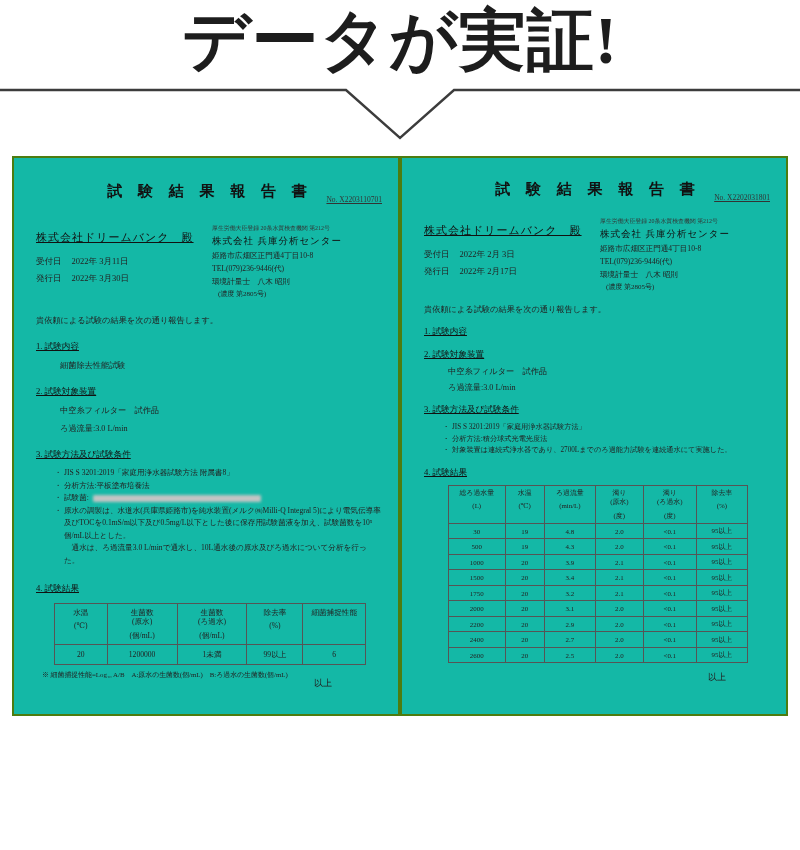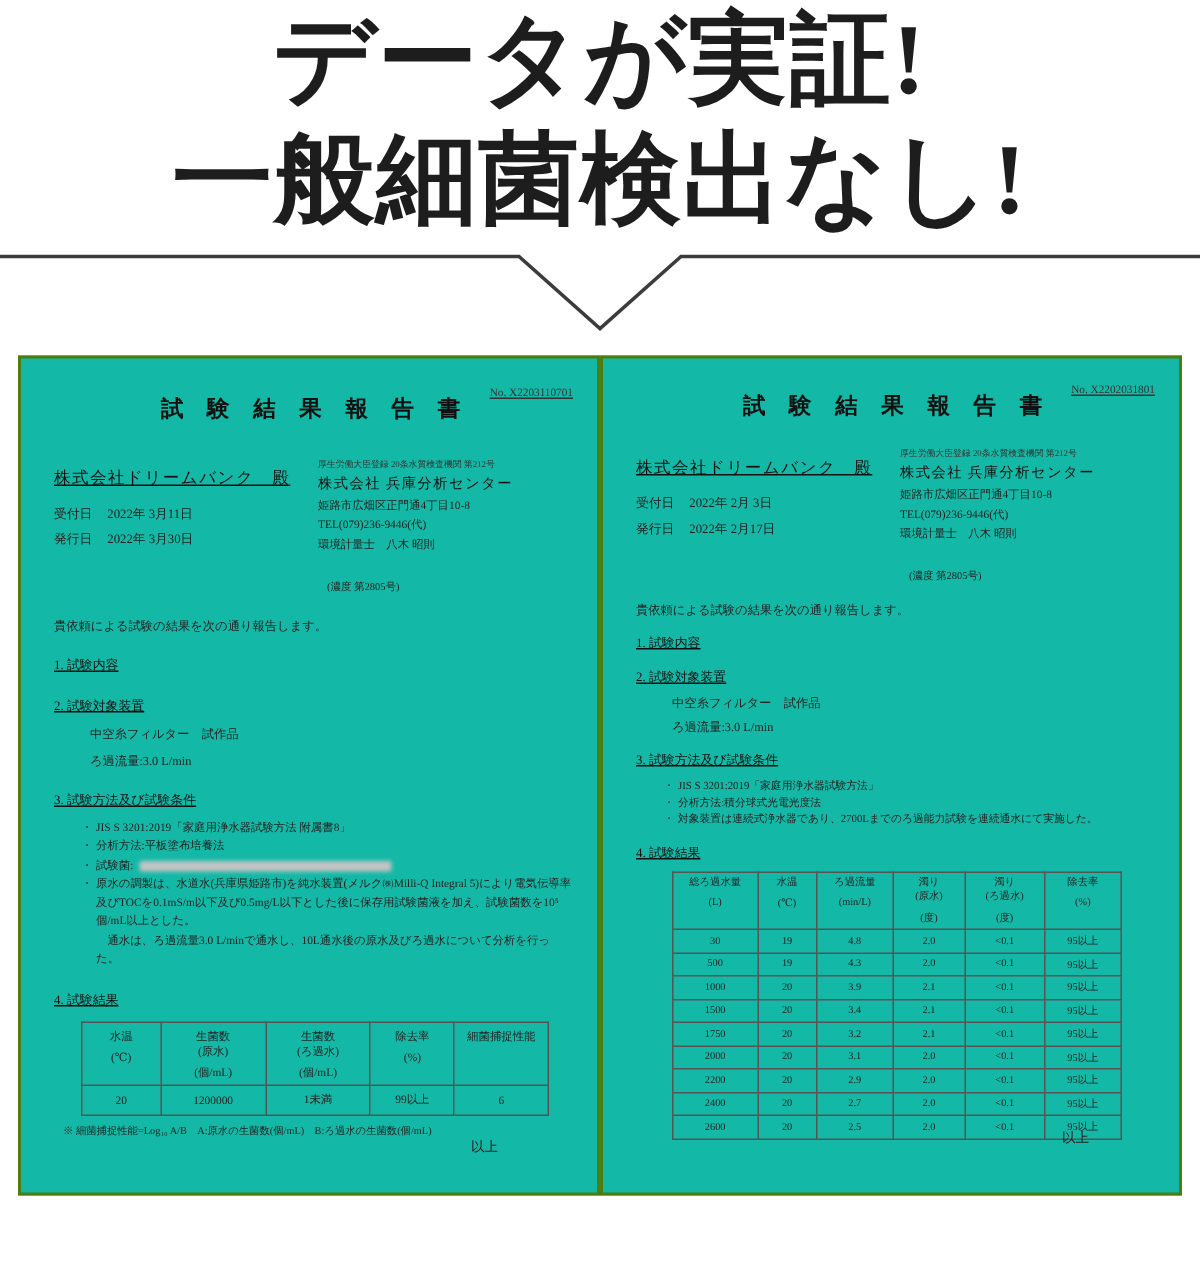--- a/index.html
+++ b/index.html
@@ -16,31 +16,31 @@
   
   .divider{ display:block; margin-top:8px; }
   
   .docs-row{ display:flex; justify-content:space-between; padding:0 12px; margin-top:12px; }
   .doc{
     width:460px; height:560px; box-sizing:border-box; background:#14b8a6;
     border:2px solid #4d7c0f; padding:24px 14px 0 22px; position:relative; overflow:hidden;
   }
   .doc-head{ position:relative; text-align:center; height:22px; }
   .doc-title{ margin:0; display:inline-block; font-size:15px; font-weight:700; letter-spacing:6px; color:#111; }
-  .doc-no{ position:absolute; right:2px; bottom:19px; font-size:7.5px; text-decoration:underline; color:#333; }
+  .doc-no{ position:absolute; right:2px; bottom:0; font-size:7.5px; text-decoration:underline; color:#333; }
   .addr-row{ display:flex; justify-content:space-between; margin-top:20px; }
   .addr-left{ padding-top:6px; }
   .recipient{ font-size:11px; letter-spacing:1px; text-decoration:underline; color:#111; }
   .date-line{ font-size:8.5px; margin-top:11px; display:flex; gap:10px; }
   .date-line.second{ margin-top:5px; }
   .addr-right{ width:172px; flex:none; }
   .issuer-reg{ font-size:5.9px; color:#333; white-space:nowrap; }
   .issuer-company{ font-size:9.5px; letter-spacing:1px; margin-top:2px; color:#111; }
   .issuer-line{ font-size:7.6px; margin-top:3px; }
-  .issuer-license{ font-size:7px; margin-top:18px; padding-left:6px; }
+  .issuer-license{ font-size:7px; margin-top:2px; padding-left:6px; }
   .intro{ font-size:8.2px; margin:16px 0 0; }
   .section{ margin-top:15px; }
   .sec-heading{ font-size:8.6px; text-decoration:underline; color:#111; }
   .sec-body{ font-size:8.2px; margin-top:7px; padding-left:24px; }
   .bullets{ margin-top:6px; padding-left:16px; padding-right:2px; }
   .bullet-row{ display:flex; font-size:7.6px; line-height:1.65; }
   .bullet-marker{ width:12px; flex:none; text-align:center; }
   .bullet-text{ flex:1; }
   .redacted{
     display:inline-block; width:168px; height:7px; background:#c4c4c4;
@@ -77,21 +77,20 @@
   .doc--right .result-table th:nth-child(4){ width:48px; }
   .doc--right .result-table th:nth-child(5){ width:54px; }
   .doc--right .result-table th:nth-child(6){ width:52px; }
   .doc--right .closing{ right:60px; bottom:30px; }
 </style>
 </head>
 <body>
 
 <header class="headline">
   <div class="headline-line">データが実証!</div>
-  <div class="headline-line">一般細菌検出なし!</div>
 </header>
 
 <svg class="divider" width="800" height="56" viewBox="0 0 800 56" aria-hidden="true">
   <path d="M0 2 L346 2 L400 50 L454 2 L800 2" fill="none" stroke="#3c3c3c" stroke-width="2.4"></path>
 </svg>
 
 <main class="docs-row">
 
   <section class="doc doc--left">
     <div class="doc-head">
@@ -115,20 +114,21 @@
         <div class="issuer-company">株式会社 兵庫分析センター</div>
         <div class="issuer-line">姫路市広畑区正門通4丁目10-8</div>
         <div class="issuer-line">TEL(079)236-9446(代)</div>
         <div class="issuer-line">環境計量士　八木 昭則</div>
         <div class="issuer-license">(濃度 第2805号)</div>
       </div>
     </div>
     <p class="intro">貴依頼による試験の結果を次の通り報告します。</p>
     <div class="section">
       <div class="sec-heading">1. 試験内容</div>
+      <div class="sec-body">細菌除去性能試験</div>
     </div>
     <div class="section">
       <div class="sec-heading">2. 試験対象装置</div>
       <div class="sec-body">中空糸フィルター　試作品</div>
       <div class="sec-body">ろ過流量:3.0 L/min</div>
     </div>
     <div class="section">
       <div class="sec-heading">3. 試験方法及び試験条件</div>
       <div class="bullets">
           <div class="bullet-row">

